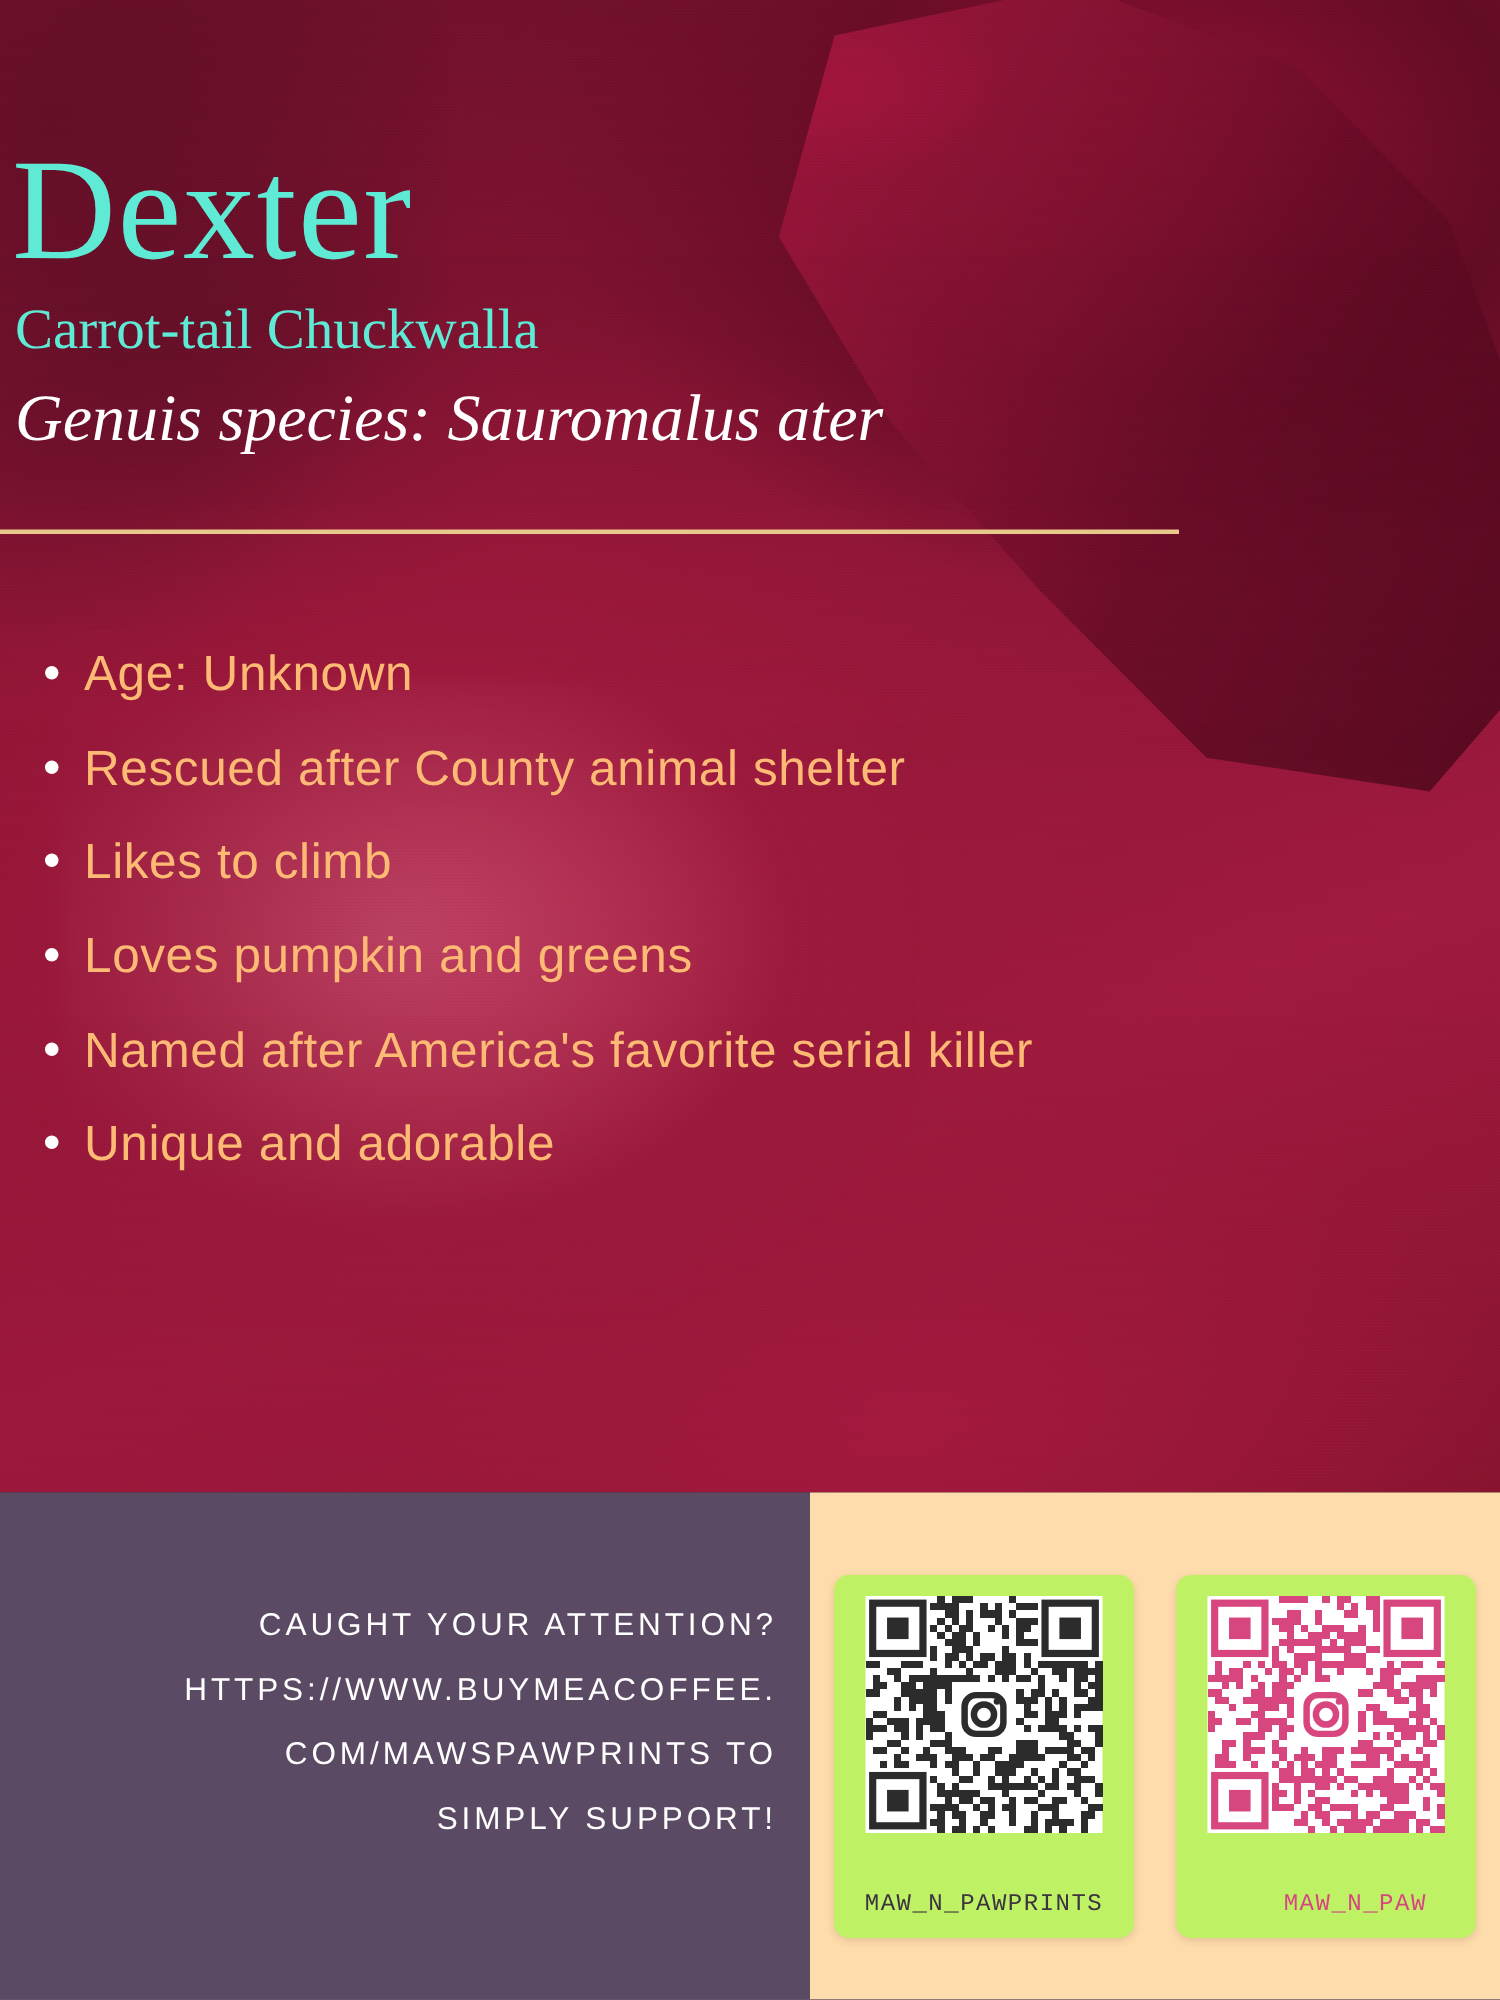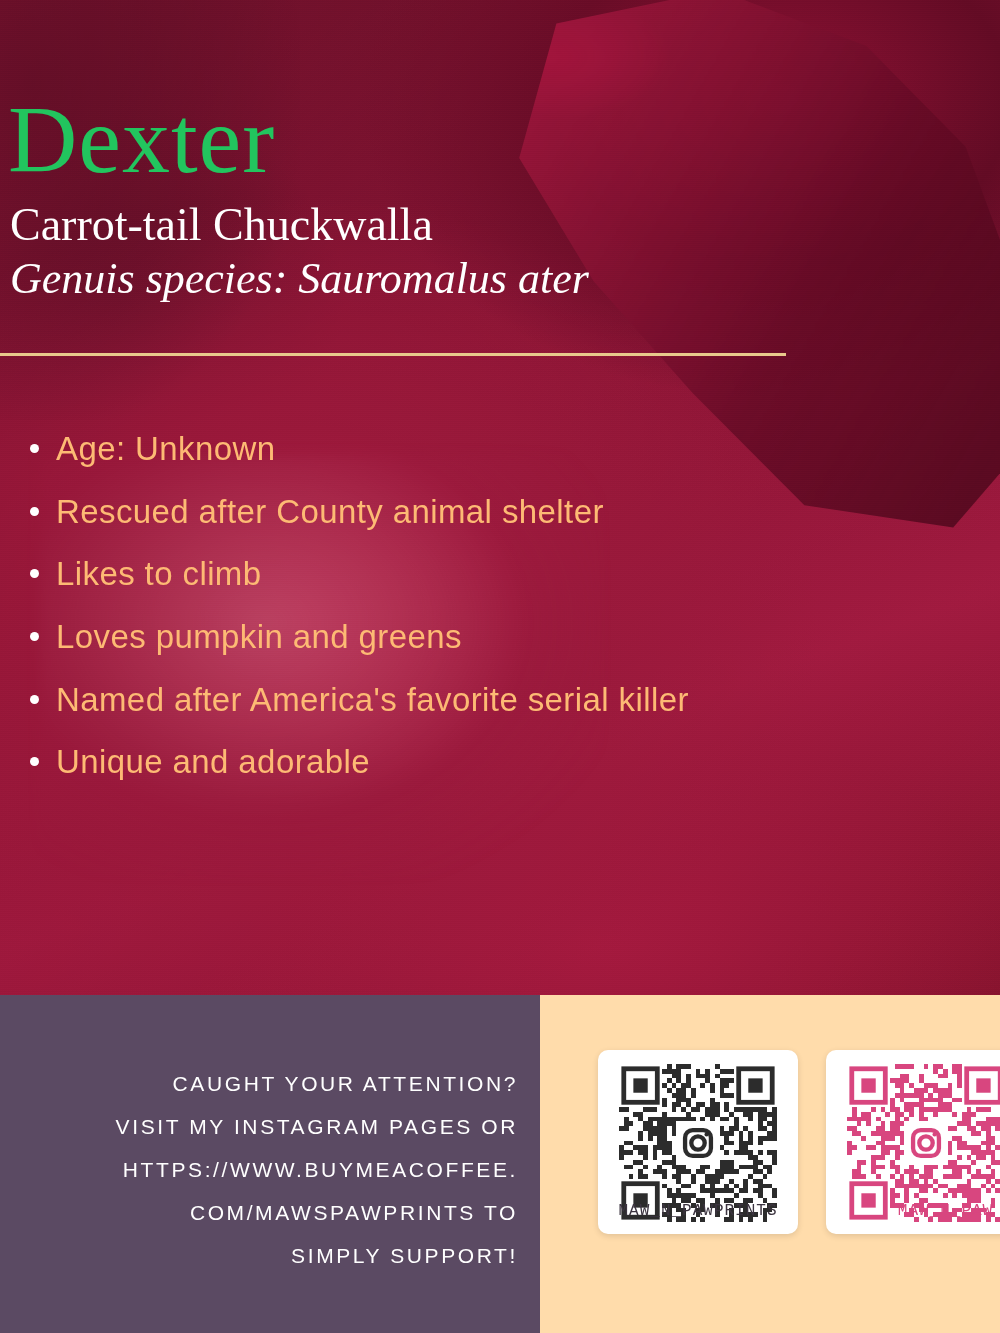--- a/index.html
+++ b/index.html
@@ -69,31 +69,31 @@
   
   .kicker {
     position: absolute; left: 14px; top: 12px;
     color: #fadfa6;
     font-size: 30px;
     font-weight: bold;
     letter-spacing: 6px;
   }
   .name {
     position: absolute; left: 8px; top: 92px;
-    color: #22c55e;
+    color: #5eead4;
     font-family: "Liberation Serif", serif;
     font-size: 96px;
     line-height: 1;
     letter-spacing: 1px;
   }
   .common-name {
     position: absolute; left: 10px; top: 200px;
-    color: #ffffff;
+    color: #5eead4;
     font-family: "Liberation Serif", serif;
-    font-size: 46px;
+    font-size: 38px;
     line-height: 1.1;
   }
   .species {
     position: absolute; left: 10px; top: 255px;
     color: #ffffff;
     font-family: "Liberation Serif", serif;
     font-style: italic;
     font-size: 44px;
     line-height: 1.1;
   }
@@ -143,25 +143,24 @@
     font-size: 21px;
     line-height: 2.05;
     letter-spacing: 2.6px;
     text-transform: uppercase;
     text-align: right;
   }
 
   .qr-card {
     position: absolute;
     top: 1050px;
-    width: 200px; height: 184px;
-    background: #ffffff;
+    width: 200px; height: 242px;
+    background: #bef264;
     border-radius: 10px;
     box-shadow: 0 2px 6px rgba(0,0,0,0.12);
-    margin-left: 42px;
   }
   .qr-card.left { left: 556px; }
   .qr-card.right { left: 784px; }
 
   .qr-img {
     position: absolute;
     left: 16px; top: 14px;
     width: 168px; height: 158px;
   }
   .qr-label {
@@ -203,21 +202,20 @@
     <li>Loves pumpkin and greens</li>
     <li>Named after America's favorite serial killer</li>
     <li>Unique and adorable</li>
   </ul>
 
   <div class="footer-left"></div>
   <div class="footer-right"></div>
 
   <div class="cta">
     <div>Caught your attention?</div>
-    <div>Visit my Instagram pages or</div>
     <div>https://www.buymeacoffee.</div>
     <div>com/mawspawprints to</div>
     <div>simply support!</div>
   </div>
 
   <div class="qr-card left">
     <svg class="qr-img" viewBox="0 0 33 33">
       <rect width="33" height="33" fill="#ffffff"></rect>
       <g fill="#2c2c2c" class="qr-cell" id="qr1">
           <rect x="10" y="0" width="1" height="1"></rect>

